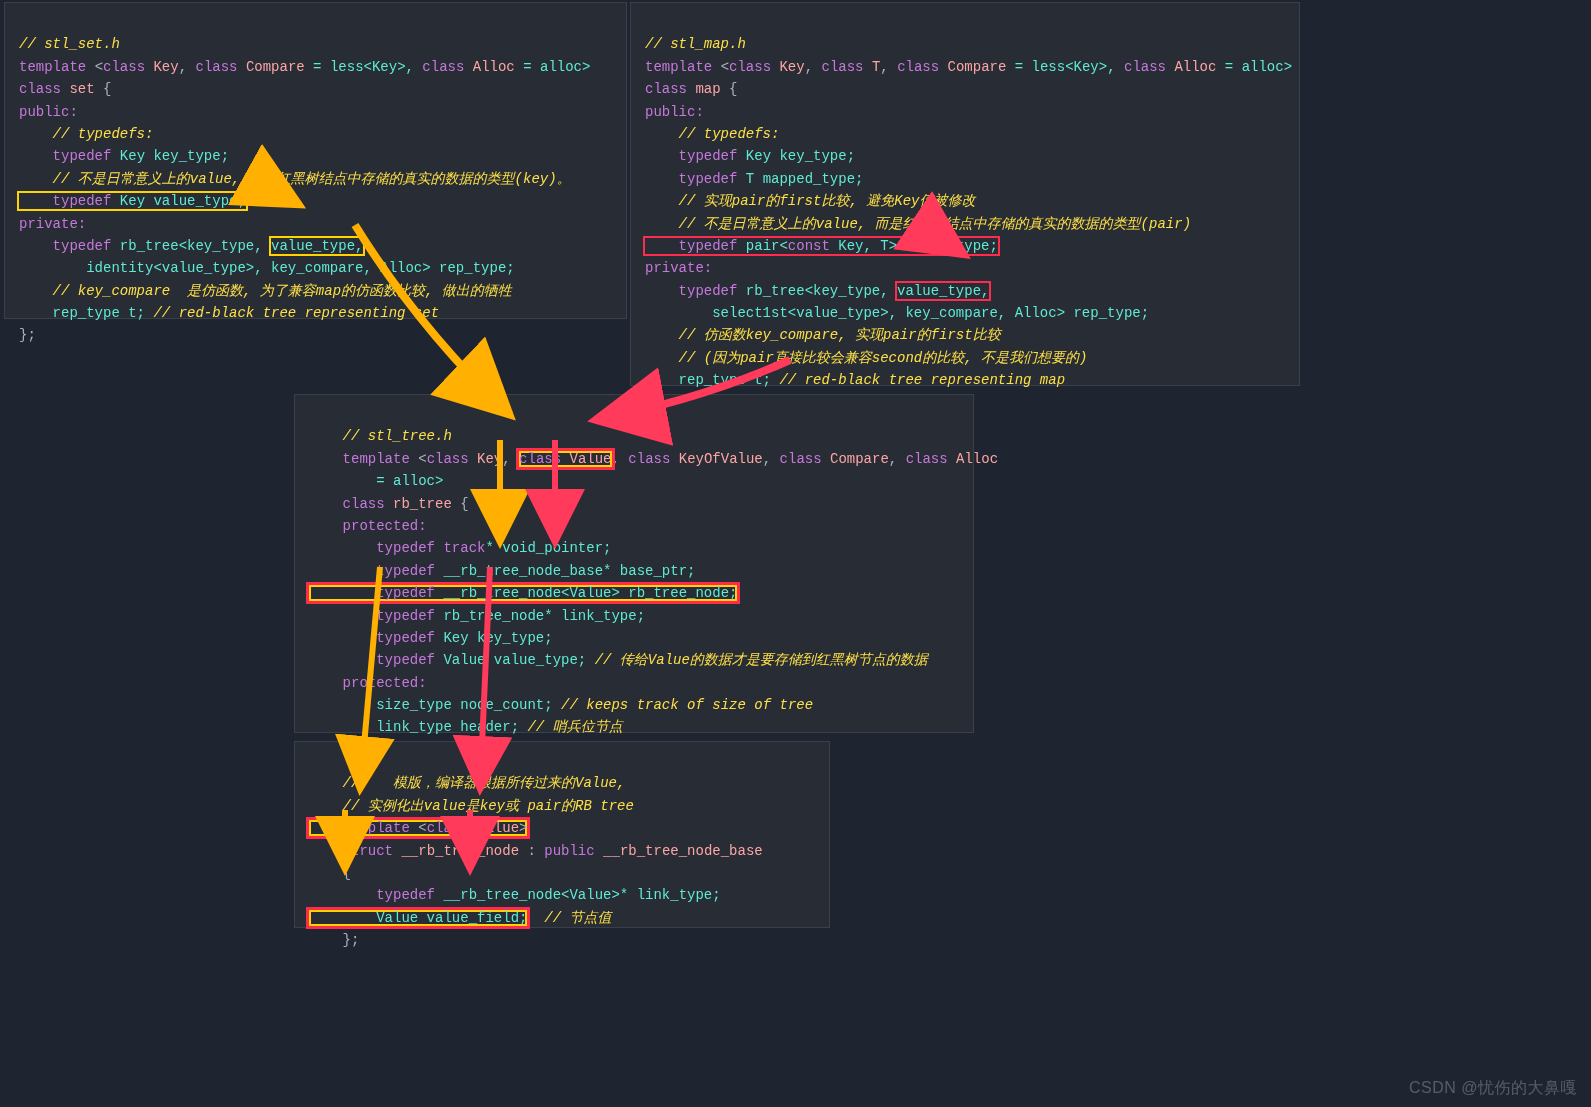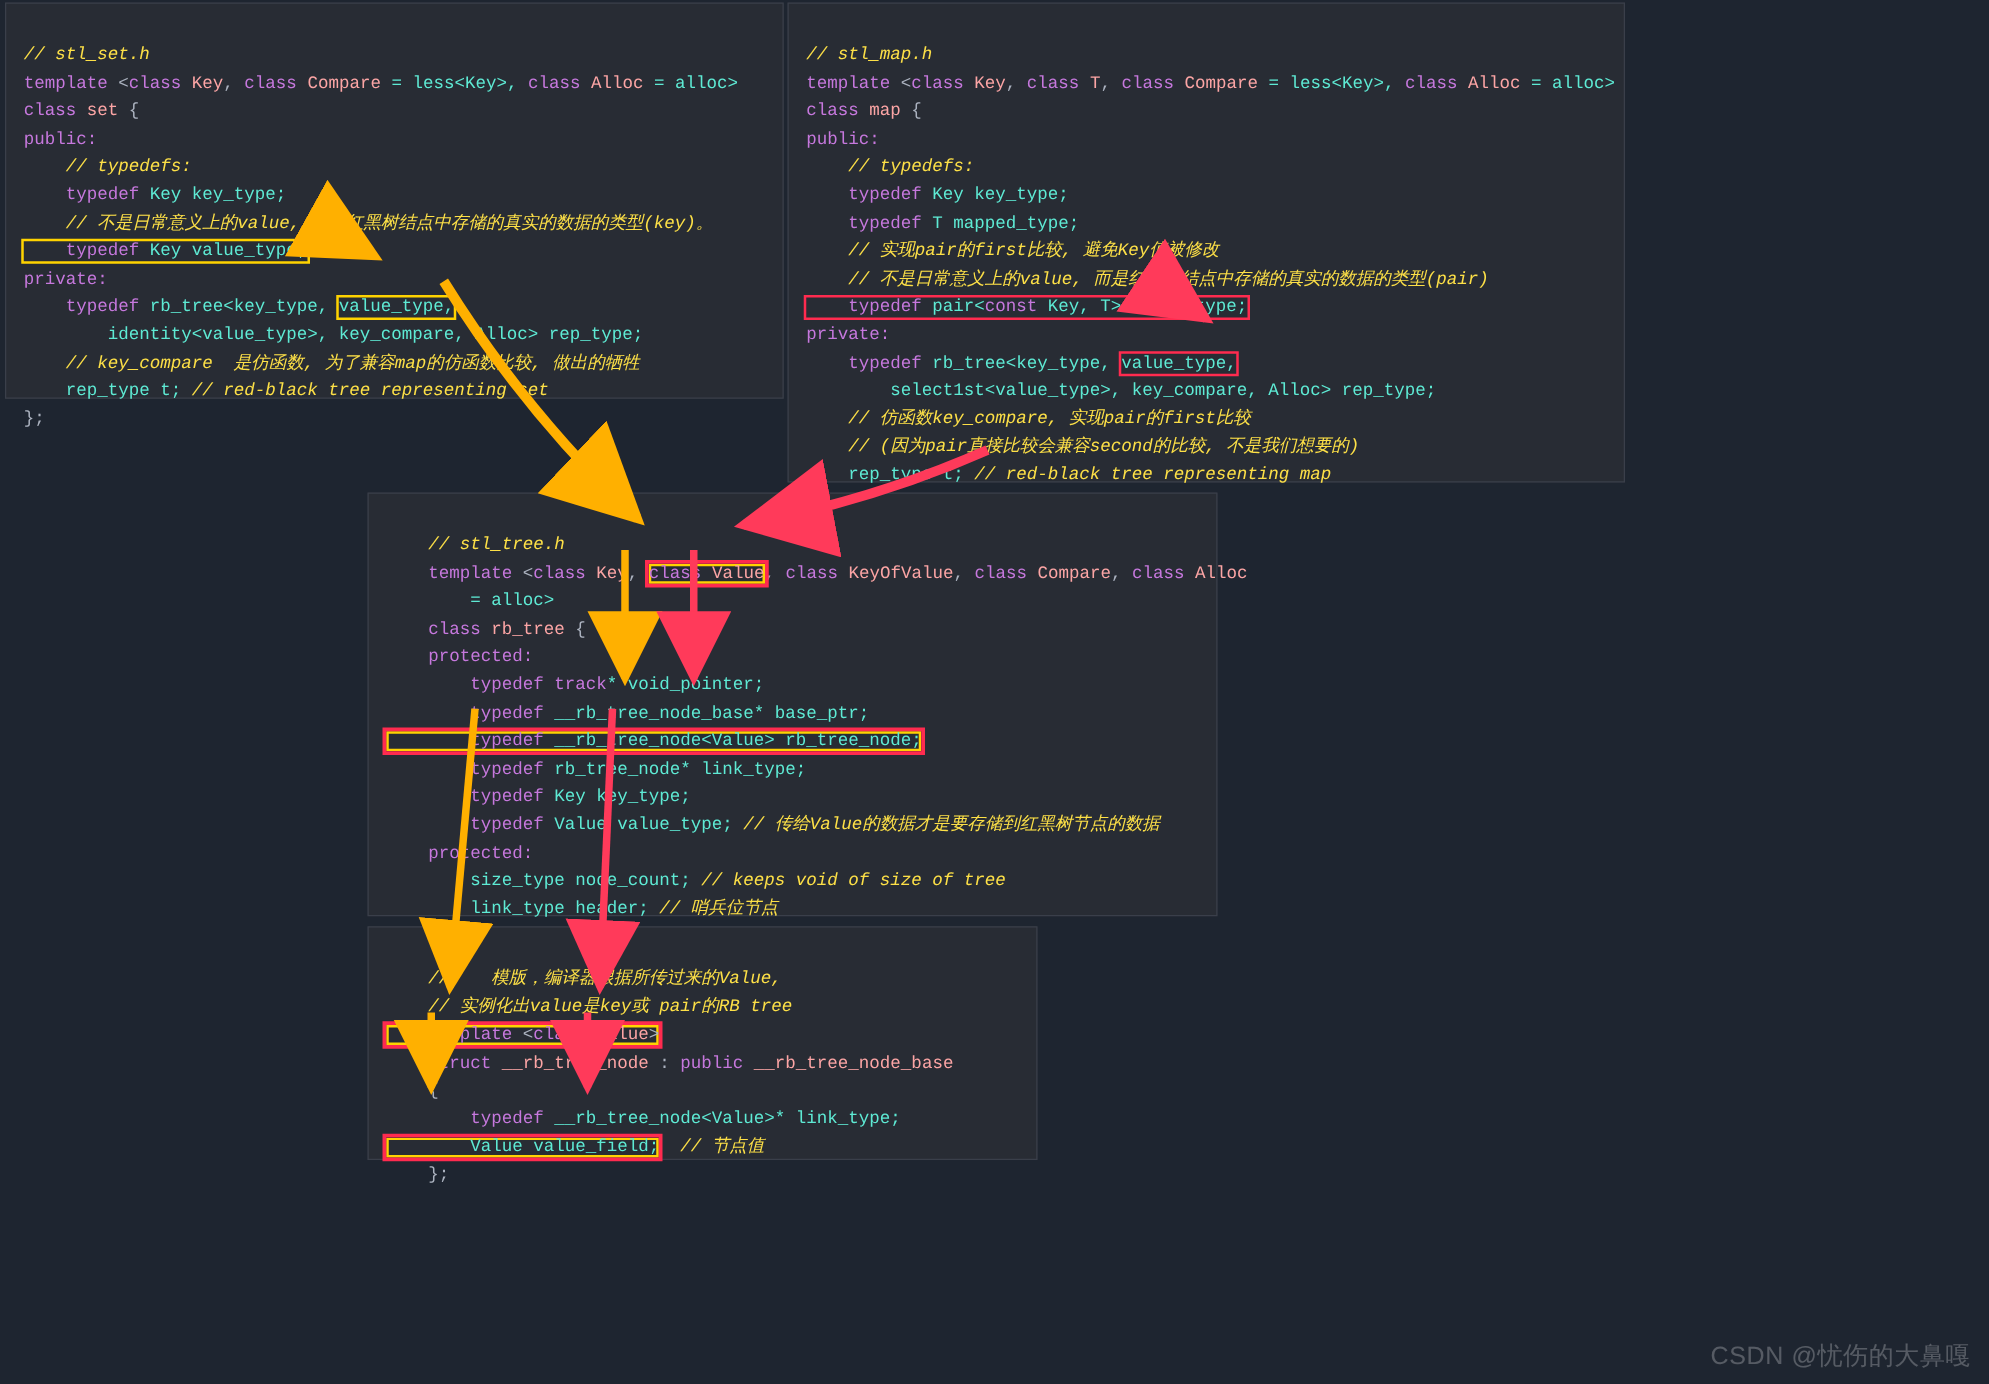--- a/index.html
+++ b/index.html
@@ -30,21 +30,21 @@
   
   .box-y { outline: 2px solid #ffd300; outline-offset: 0; margin-top: 33px; }
   .box-r { outline: 2px solid #ff2b4f; outline-offset: 0; }
   .box-ry { outline: 3px solid #ff2b4f; box-shadow: inset 0 0 0 2px #ffd300; }
 
   .watermark {
     position: absolute;
     right: 14px;
     bottom: 6px;
     font-family: sans-serif;
-    font-size: 20px;
+    font-size: 16px;
     color: rgba(255,255,255,0.25);
     letter-spacing: 0.5px;
   }
 
   svg.arrows { position:absolute; left:0; top:0; width:1591px; height:1107px; pointer-events:none; }
 </style>
 </head>
 <body>
 
 <div class="panel" style="left:4px; top:2px; width:623px; height:317px;">
@@ -90,21 +90,21 @@
 <span class="id">        = alloc&gt;</span>
 <span class="kw">    class </span><span class="tp">rb_tree </span><span class="op">{</span>
 <span class="kw">    protected:</span>
 <span class="kw">        typedef </span><span class="kw">track</span><span class="id">* void_pointer;</span>
 <span class="kw">        typedef </span><span class="id">__rb_tree_node_base* base_ptr;</span>
 <span class="box-ry"><span class="kw">        typedef </span><span class="id">__rb_tree_node&lt;Value&gt; rb_tree_node;</span></span>
 <span class="kw">        typedef </span><span class="id">rb_tree_node* link_type;</span>
 <span class="kw">        typedef </span><span class="id">Key key_type;</span>
 <span class="kw">        typedef </span><span class="id">Value value_type; </span><span class="cm">// 传给Value的数据才是要存储到红黑树节点的数据</span>
 <span class="kw">    protected:</span>
-<span class="id">        size_type node_count; </span><span class="cm">// keeps void of size of tree</span>
+<span class="id">        size_type node_count; </span><span class="cm">// keeps track of size of tree</span>
 <span class="id">        link_type header; </span><span class="cm">// 哨兵位节点</span>
 <span class="op">    };</span>
 </div>
 
 <div class="panel" style="left:294px; top:741px; width:536px; height:187px;">
 <span class="cm">    //    模版，编译器根据所传过来的Value,</span>
 <span class="cm">    // 实例化出value是key或 pair的RB tree</span>
 <span class="box-ry"><span class="kw">    template </span><span class="op">&lt;</span><span class="kw">class </span><span class="tp">Value</span><span class="op">&gt;</span></span>
 <span class="kw">    struct </span><span class="tp">__rb_tree_node</span><span class="op"> : </span><span class="kw">public </span><span class="tp">__rb_tree_node_base</span>
 <span class="op">    {</span>

